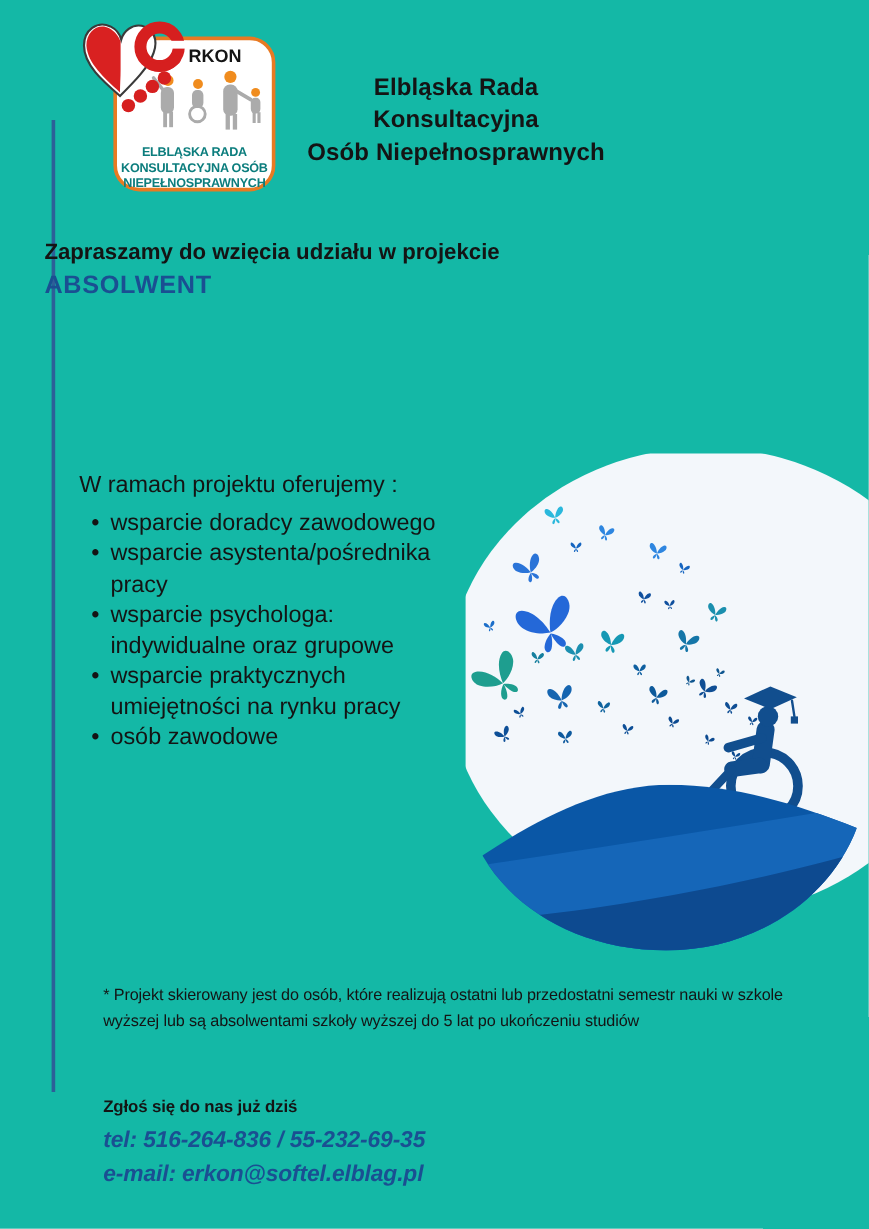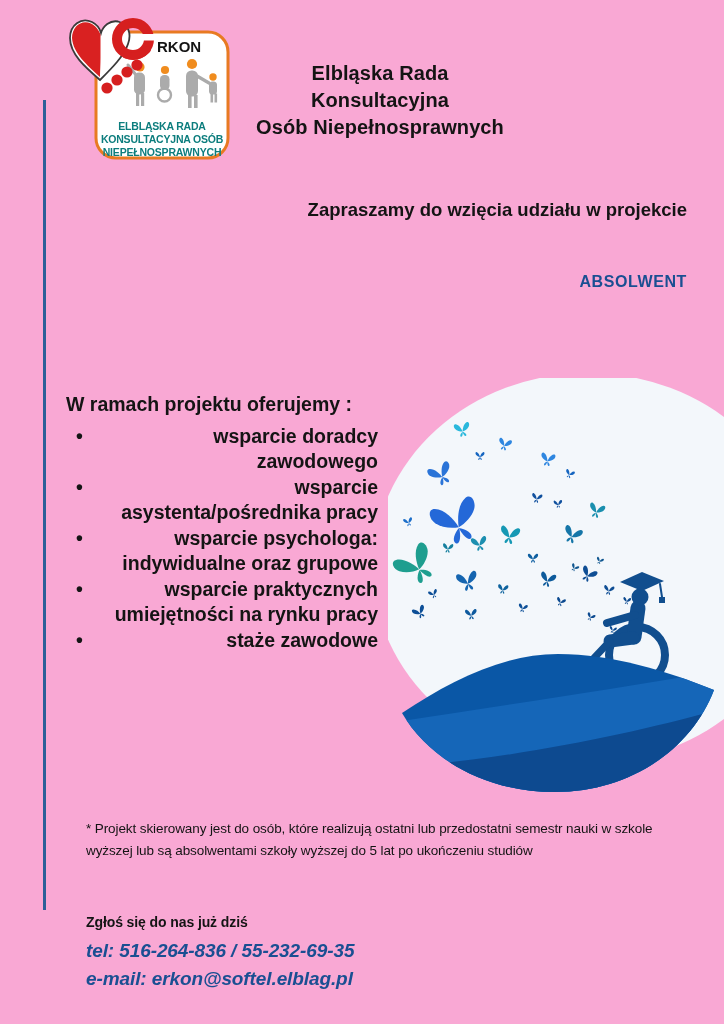--- a/index.html
+++ b/index.html
@@ -1,38 +1,38 @@
 <!DOCTYPE html>
 <html><head>
 <meta charset="utf-8">
 <style>
   html,body{margin:0;padding:0;background:#e8e8e8;}
   .page{
-    position:relative;width:724px;height:1024px;background:#f9a8d4;
+    position:relative;width:724px;height:1024px;background:#14b8a6;
     font-family:"Liberation Sans",sans-serif;overflow:hidden;margin:0 auto;
   }
   .rule{
     position:absolute;left:43px;top:100px;width:3px;height:810px;background:#2d5f98;
   }
   .logo{position:absolute;left:58px;top:6px;width:176px;height:158px;}
   .org-title{
     position:absolute;left:225px;top:60px;width:310px;text-align:center;
     font-size:20px;font-weight:700;color:#141414;line-height:27px;letter-spacing:.1px;
   }
   .intro{
-    position:absolute;left:37px;top:196px;width:650px;text-align:right;
+    position:absolute;left:37px;top:196px;width:650px;text-align:left;
     font-size:18.5px;font-weight:700;color:#141414;line-height:27px;
   }
-  .intro .project{color:#1a4f92;font-size:16px;letter-spacing:.6px;line-height:29px;margin-top:44px;}
+  .intro .project{color:#1a4f92;font-size:21px;letter-spacing:.6px;line-height:29px;}
   .offer{
     position:absolute;left:66px;top:392px;width:322px;
-    font-size:19.5px;font-weight:700;color:#141414;line-height:25.5px;
+    font-size:19.5px;font-weight:400;color:#141414;line-height:25.5px;
   }
   .offer ul{list-style:none;margin:6px 0 0 0;padding:0;width:312px;}
-  .offer li{position:relative;padding-left:26px;text-align:right;}
+  .offer li{position:relative;padding-left:26px;}
   .offer li::before{
     content:"•";position:absolute;left:10px;top:0;color:#141414;
   }
   .graphic{position:absolute;left:388px;top:378px;width:336px;height:428px;}
   .footnote{
     position:absolute;left:86px;top:818px;width:606px;
     font-size:13.5px;font-weight:400;color:#141414;line-height:22px;letter-spacing:-.1px;
   }
   .contact{
     position:absolute;left:86px;top:908px;width:480px;
@@ -109,21 +109,21 @@
     <div class="project">ABSOLWENT</div>
   </div>
 
   <div class="offer">
     <div>W ramach projektu oferujemy :</div>
     <ul>
       <li>wsparcie doradcy zawodowego</li>
       <li>wsparcie asystenta/pośrednika pracy</li>
       <li>wsparcie psychologa: indywidualne oraz grupowe</li>
       <li>wsparcie praktycznych umiejętności na rynku pracy</li>
-      <li>staże zawodowe</li>
+      <li>osób zawodowe</li>
     </ul>
   </div>
 
   <svg class="graphic" viewBox="0 0 336 428" aria-hidden="true">
     <defs>
       <symbol id="bf" overflow="visible">
         <path d="M0,6 C-1,1 -4,-6 -9,-8 C-13,-9.5 -14,-4 -11.5,-0.5 C-9,3 -4,5.5 0,6 Z"></path>
         <path d="M0,6 C1,1 4,-6 9,-8 C13,-9.5 14,-4 11.5,-0.5 C9,3 4,5.5 0,6 Z"></path>
         <path d="M0,6.5 C-3,8 -6.5,12 -4.5,14 C-2.5,15.5 -0.5,11 0,7 Z"></path>
         <path d="M0,6.5 C3,8 6.5,12 4.5,14 C2.5,15.5 0.5,11 0,7 Z"></path>

